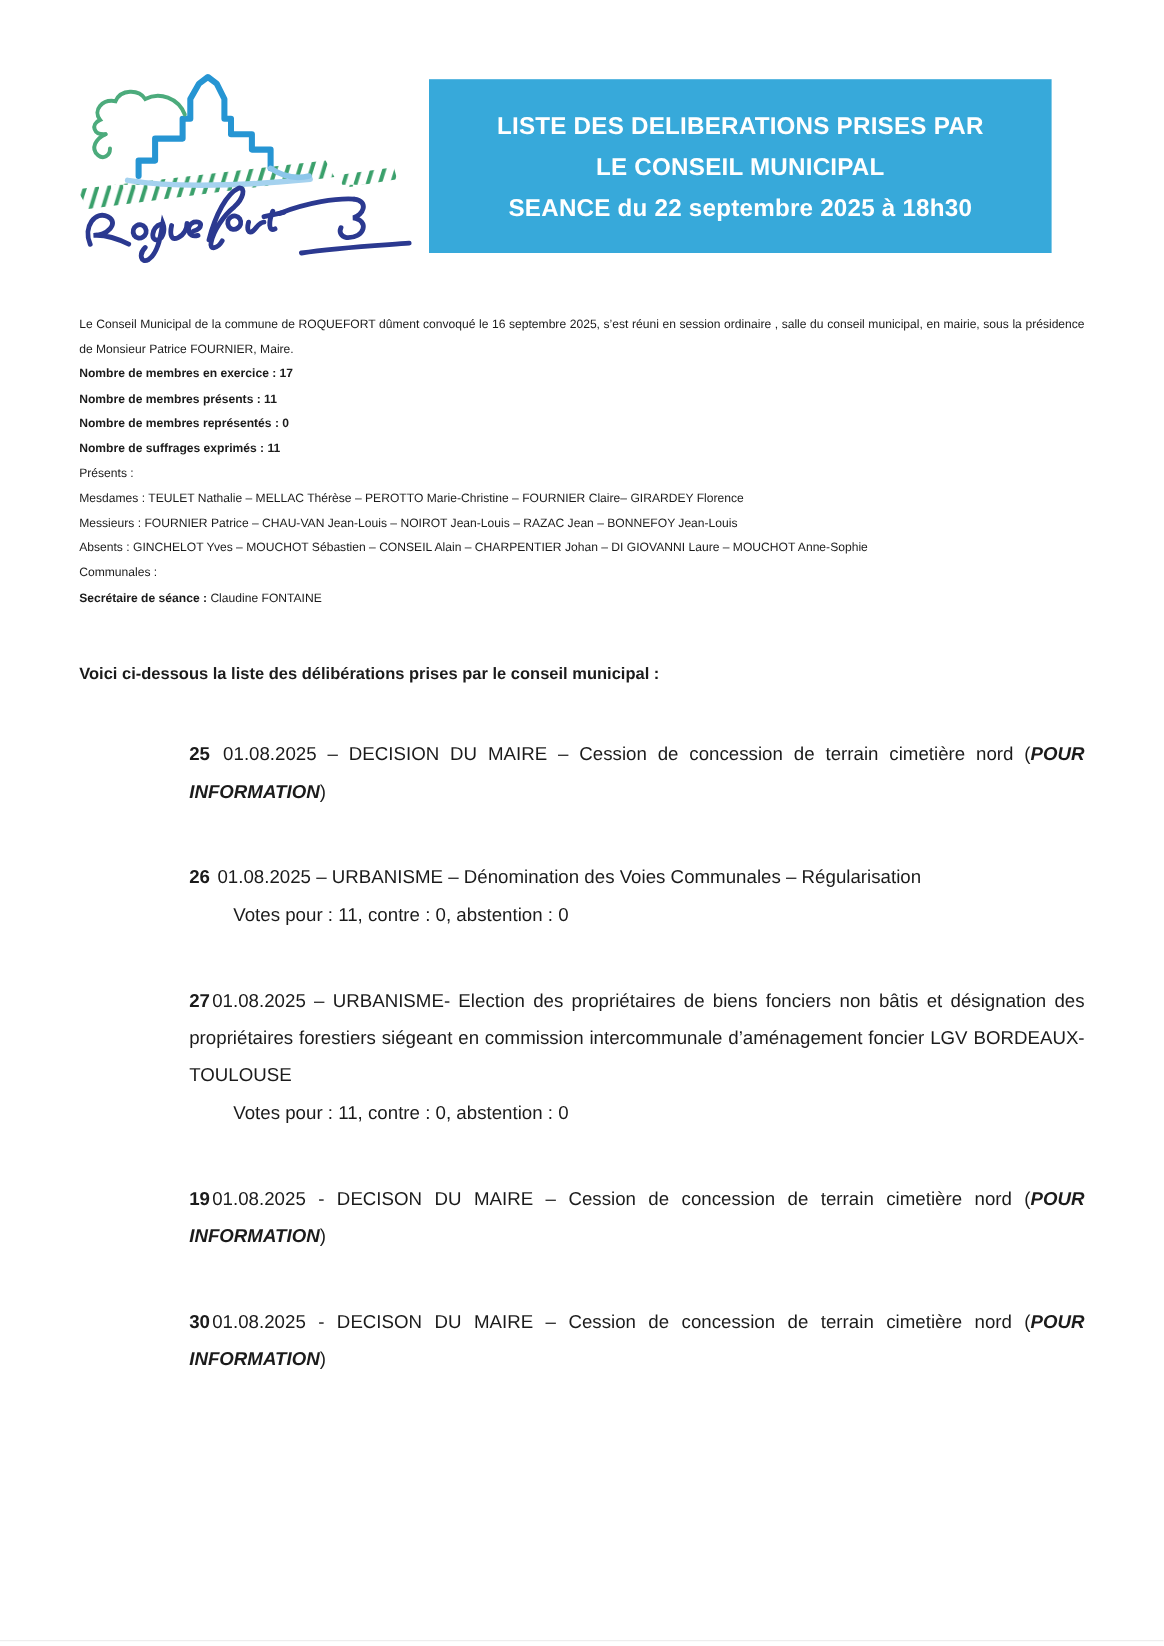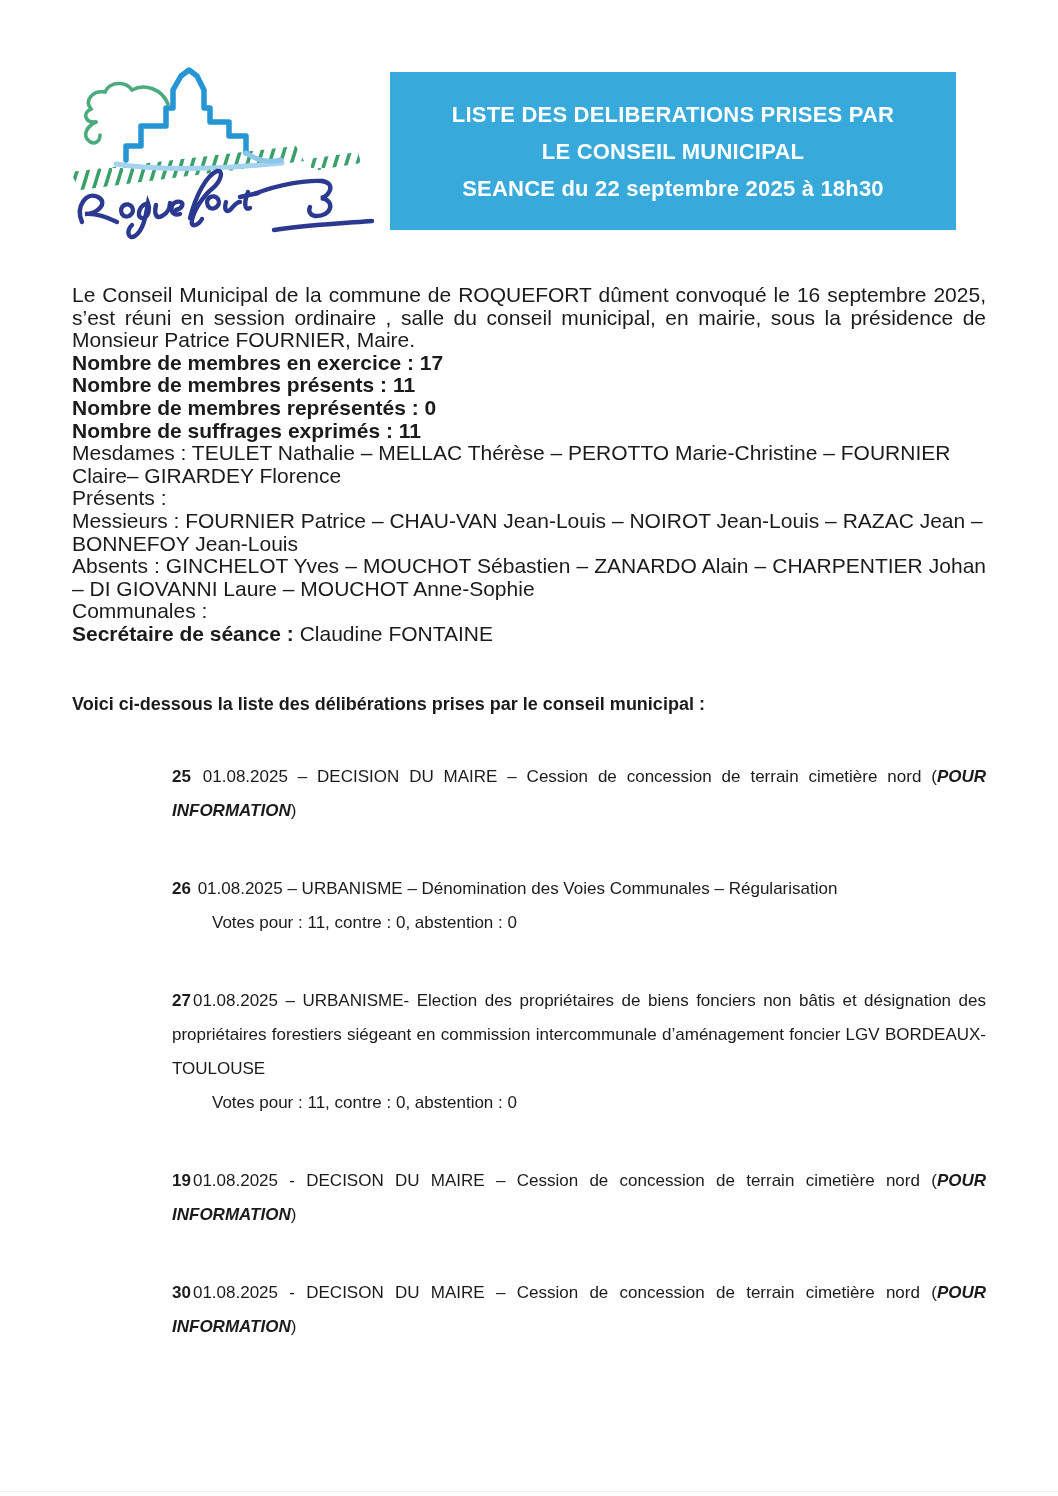--- a/index.html
+++ b/index.html
@@ -31,30 +31,30 @@
   .banner-line {
     font-weight: bold;
     font-size: 22px;
     line-height: 37px;
     letter-spacing: 0.2px;
   }
 
   
   .intro {
     margin: 46px 72px 0 72px;
-    font-size: 21px;
+    font-size: 11px;
     line-height: 22.6px;
   }
   .justified { text-align: justify; }
   .bold { font-weight: bold; }
 
   
   .list-heading {
     margin: 46px 72px 0 72px;
-    font-size: 18px;
+    font-size: 15px;
     font-weight: bold;
     line-height: 24px;
   }
 
   
   .delib-list {
     margin: 10px 72px 0 172px;
     font-size: 17px;
     line-height: 34px;
   }
@@ -122,24 +122,24 @@
   </div>
 
   <div class="intro">
     <p class="justified">Le Conseil Municipal de la commune de ROQUEFORT dûment convoqué le 16 septembre 2025, s’est réuni en session ordinaire , salle du conseil municipal, en mairie, sous la présidence de Monsieur Patrice FOURNIER, Maire.</p>
     <div id="stats">
         <p class="bold">Nombre de membres en exercice : 17</p>
         <p class="bold">Nombre de membres présents : 11</p>
         <p class="bold">Nombre de membres représentés : 0</p>
         <p class="bold">Nombre de suffrages exprimés : 11</p>
       </div>
+    <p>Présents :</p>
     <p>Mesdames : TEULET Nathalie – MELLAC Thérèse – PEROTTO Marie-Christine – FOURNIER Claire– GIRARDEY Florence</p>
-    <p>Présents :</p>
     <p>Messieurs : FOURNIER Patrice – CHAU-VAN Jean-Louis – NOIROT Jean-Louis – RAZAC Jean – BONNEFOY Jean-Louis</p>
-    <p class="justified">Absents : GINCHELOT Yves – MOUCHOT Sébastien – ZANARDO Alain – CHARPENTIER Johan – DI GIOVANNI Laure – MOUCHOT Anne-Sophie</p>
+    <p class="justified">Absents : GINCHELOT Yves – MOUCHOT Sébastien – CONSEIL Alain – CHARPENTIER Johan – DI GIOVANNI Laure – MOUCHOT Anne-Sophie</p>
     <p>Communales :</p>
     <p><span class="bold">Secrétaire de séance :</span> <span>Claudine FONTAINE</span></p>
   </div>
 
   <p class="list-heading">Voici ci-dessous la liste des délibérations prises par le conseil municipal :</p>
 
   <div class="delib-list" id="delib-list">
     <div class="delib">
       <p class="delib-text"><span class="delib-num">25 </span><span class="delib-body">01.08.2025 – DECISION DU MAIRE – Cession de concession de terrain cimetière nord (</span><span class="delib-info">POUR INFORMATION</span><span class="delib-after">)</span></p>
 

